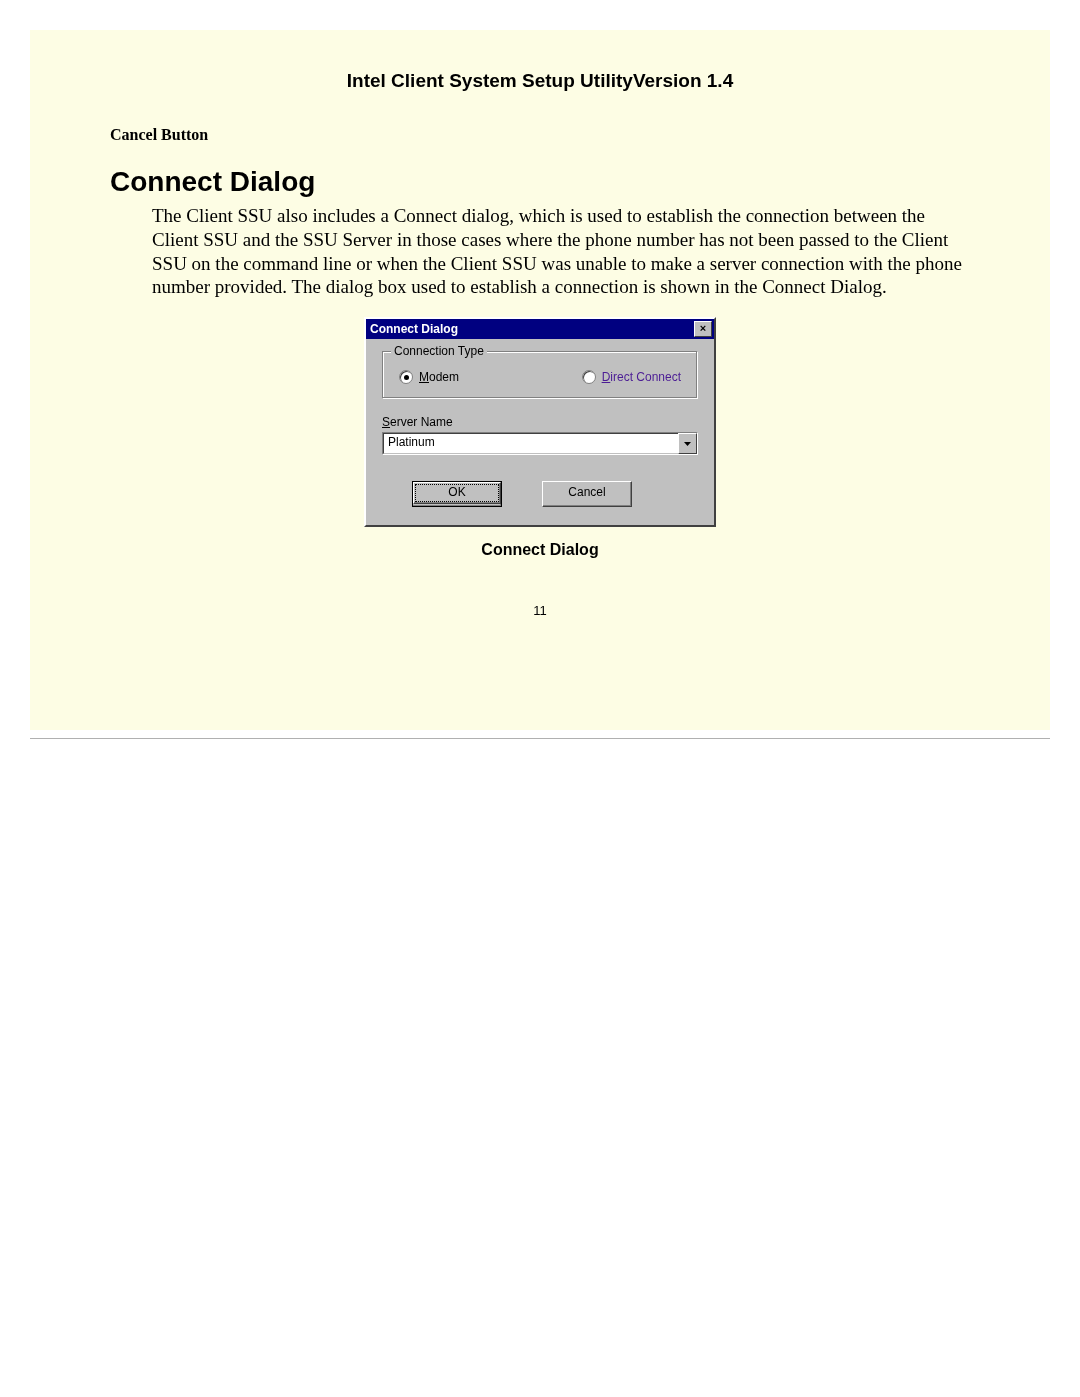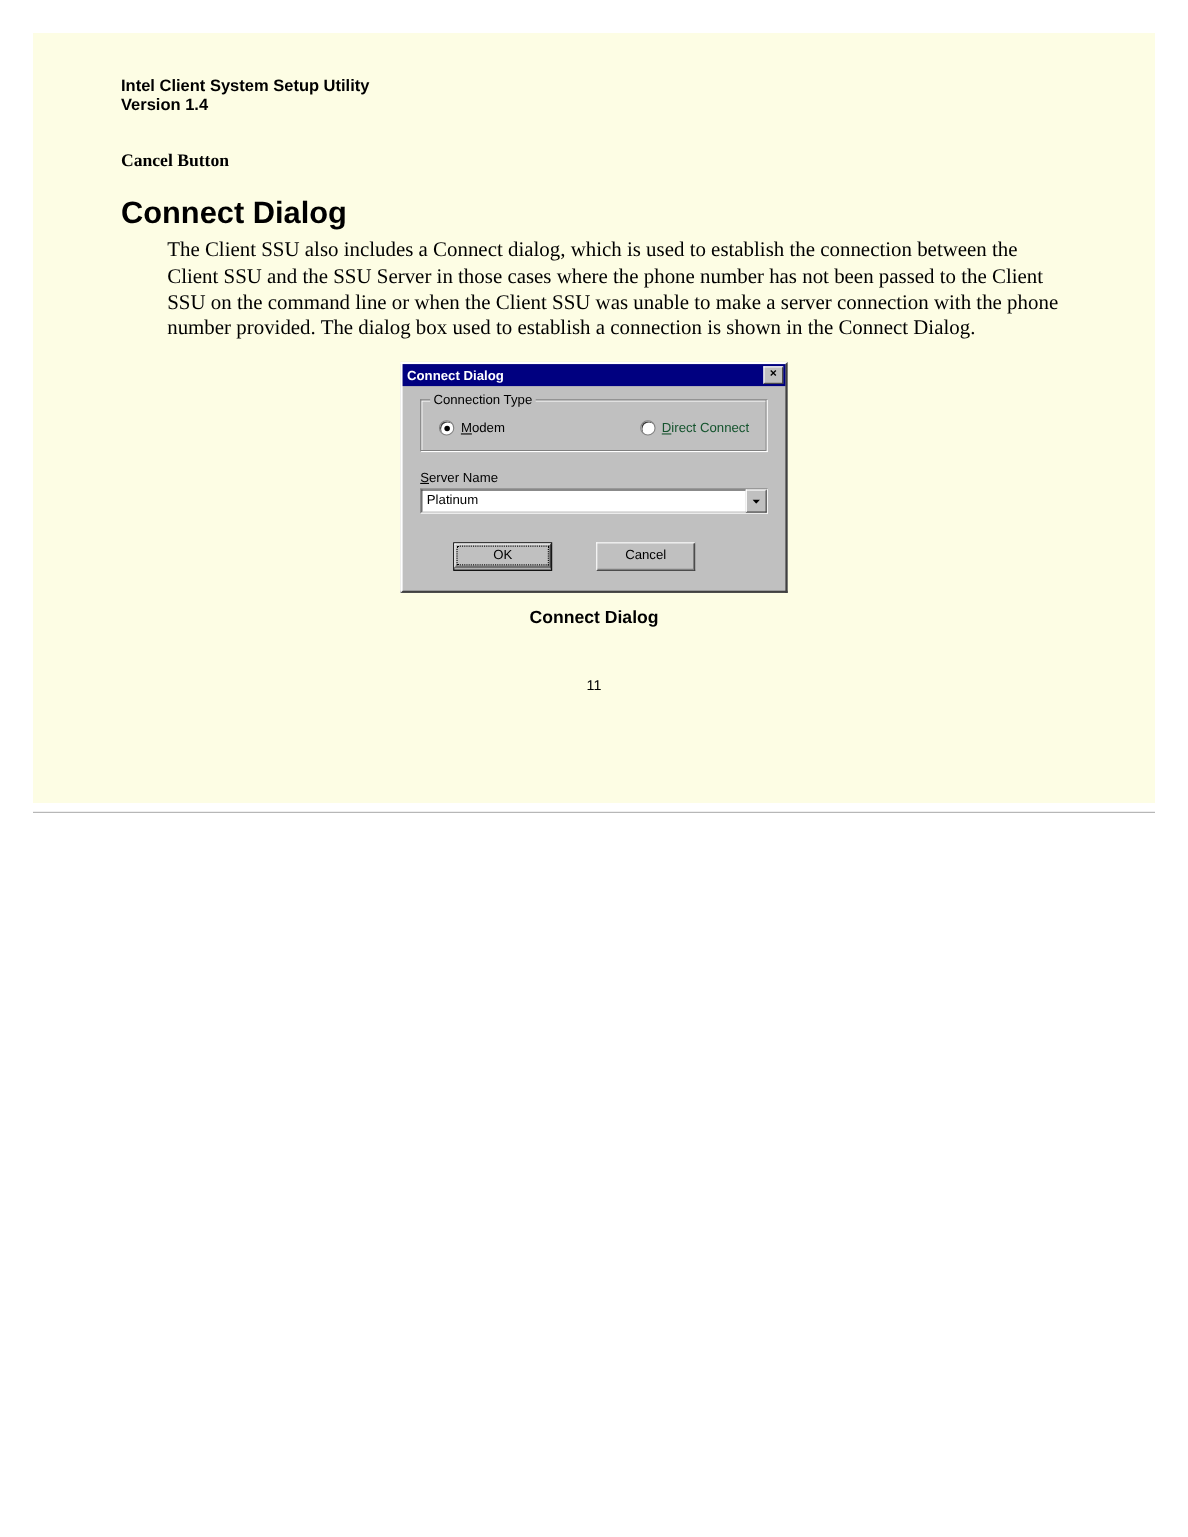--- a/index.html
+++ b/index.html
@@ -23,26 +23,25 @@
     background: #fdfde4;
   }
   .content {
     position: relative;
     padding: 40px 80px 10px 80px;
     box-sizing: border-box;
     height: 100%;
   }
   .header-row {
     display: flex;
-    justify-content: flex-end;
+    justify-content: center;
     font-family: Arial, Helvetica, sans-serif;
     font-weight: bold;
-    font-size: 15px;
+    font-size: 19px;
     margin-bottom: 34px;
-    flex-direction: column;
   }
   .h3 {
     font-family: Liberation Serif, serif;
     font-weight: bold;
     font-size: 16px;
     margin: 0 0 4px 0;
   }
   .body-text {
     font-size: 19px;
     line-height: 1.25;
@@ -157,21 +156,21 @@
   .radio-dot {
     width: 5px;
     height: 5px;
     background: #000;
     border-radius: 50%;
   }
   .radio-label .ul {
     text-decoration: underline;
   }
   .disabled {
-    color: #14532d;
+    color: #4c1d95;
   }
   .field-label {
     font-size: 12px;
     margin-bottom: 3px;
   }
   .field-label .ul {
     text-decoration: underline;
   }
   .combo {
     display: flex;

